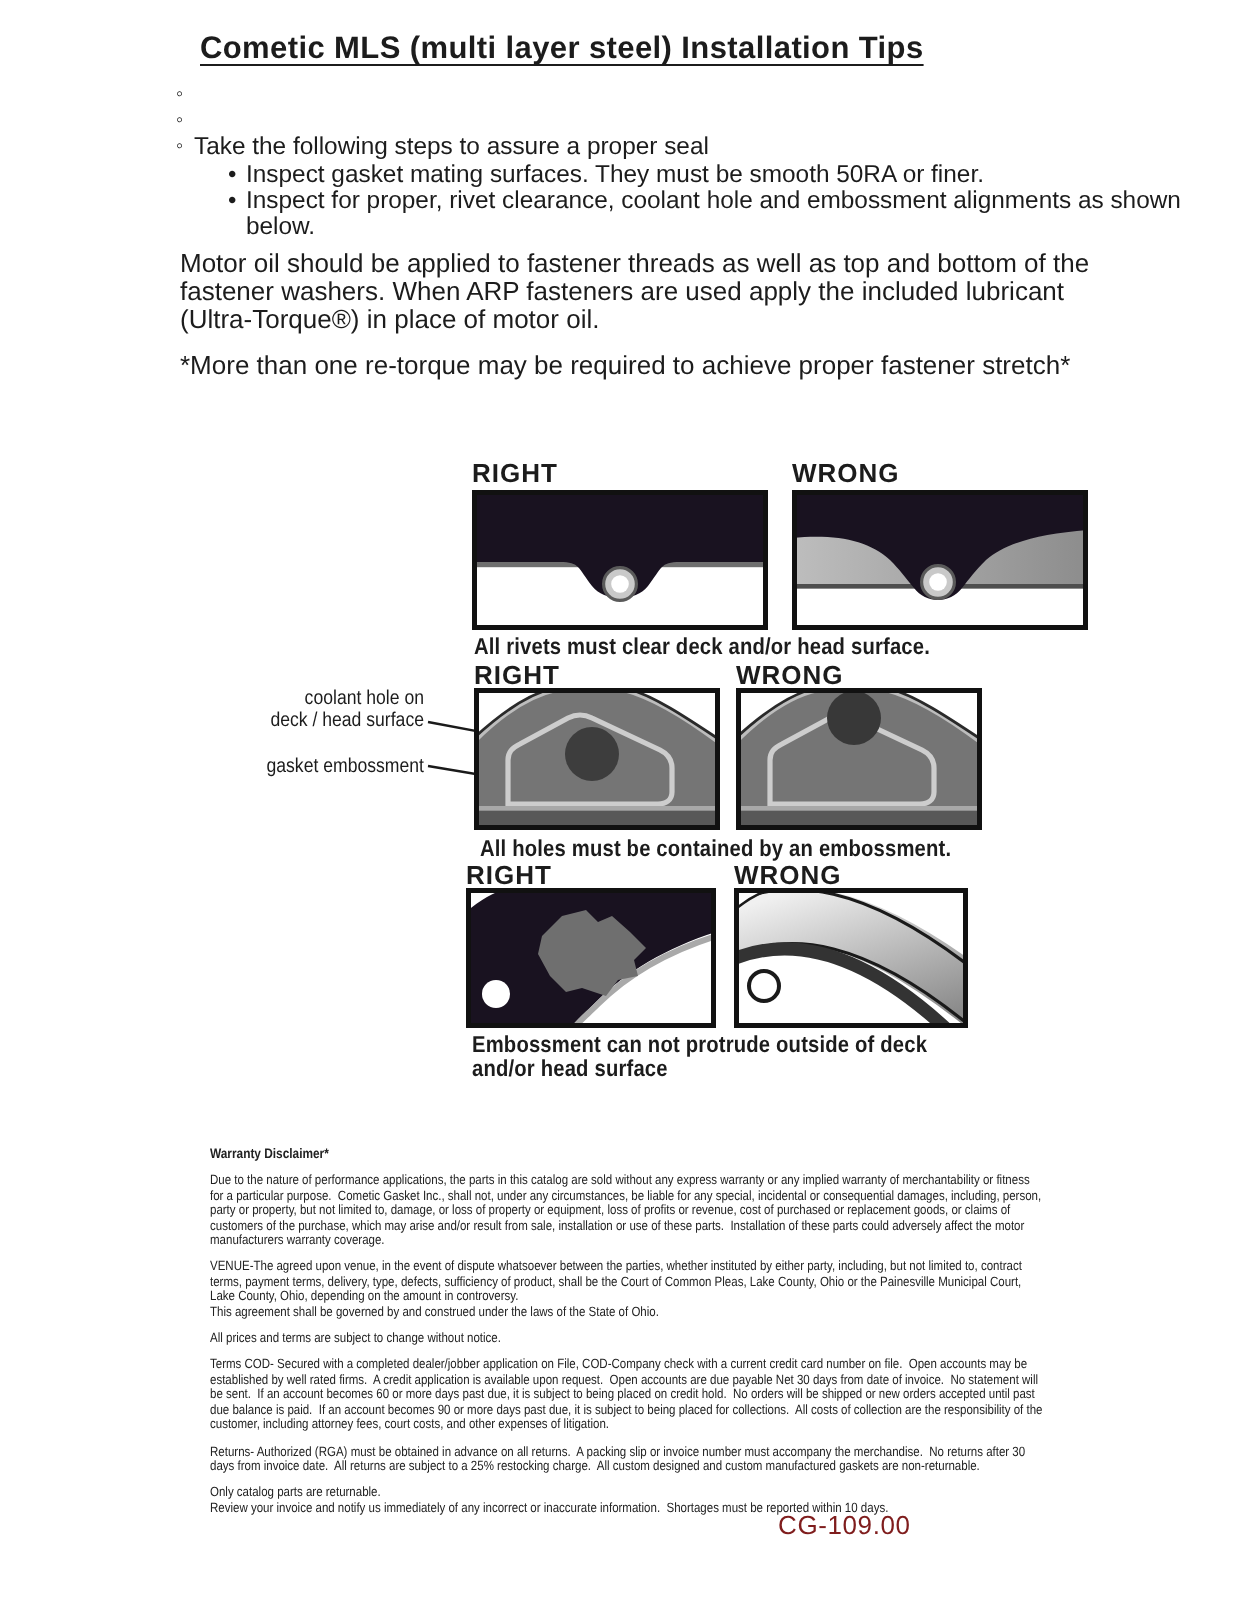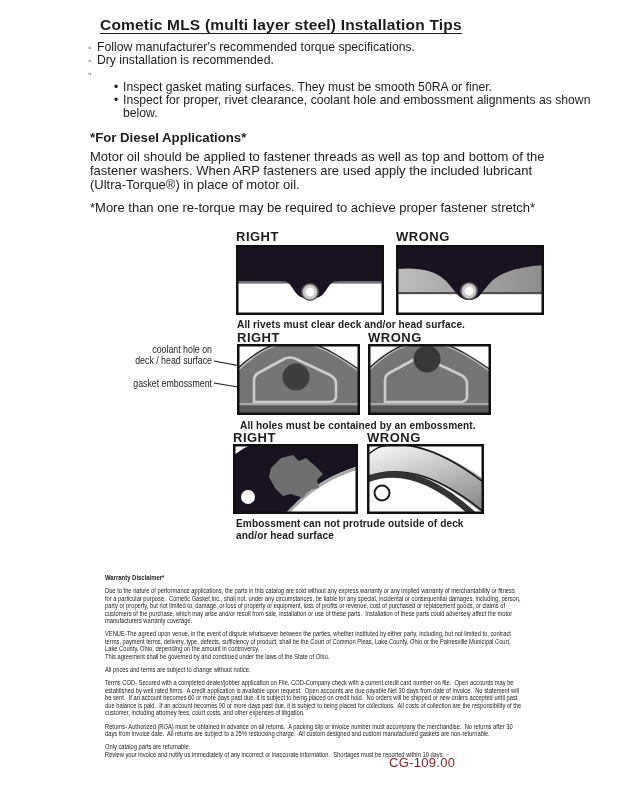--- a/index.html
+++ b/index.html
@@ -39,39 +39,37 @@
 </head>
 <body>
 
 <div class="page">
 
   <div class="top">
     <h1 class="title">Cometic MLS (multi layer steel) Installation Tips</h1>
 
     <div class="b1">
       <span class="g">◦</span>
-      <span>Follow manufacturer's recommended torque specifications.</span>
     </div>
     <div class="b1">
       <span class="g">◦</span>
-      <span>Dry installation is recommended.</span>
     </div>
     <div class="b1">
       <span class="g">◦</span>
+      <span>Take the following steps to assure a proper seal</span>
     </div>
     <div class="b1 b2">
       <span class="g">•</span>
       <span>Inspect gasket mating surfaces.  They must be smooth 50RA or finer.</span>
     </div>
     <div class="b1 b2">
       <span class="g">•</span>
       <span>Inspect for proper, rivet clearance, coolant hole and embossment alignments as shown below.</span>
     </div>
 
-    <div class="dh">*For Diesel Applications*</div>
     <div class="para">Motor oil should be applied to fastener threads as well as top and bottom of the fastener washers. When ARP fasteners are used apply the included lubricant (Ultra-Torque®) in place of motor oil.</div>
     <div class="para note">*More than one re-torque may be required to achieve proper fastener stretch*</div>
   </div>
 
   <div class="dlabel" style="left:236px; top:229px; width:148px;">RIGHT</div>
   <div class="dlabel" style="left:396px; top:229px; width:148px;">WRONG</div>
 
   <div class="panel" style="left:236px; top:245px;">
     <svg width="148" height="70" viewBox="0 0 148 70">
       <rect width="148" height="70" fill="#fff"></rect>

